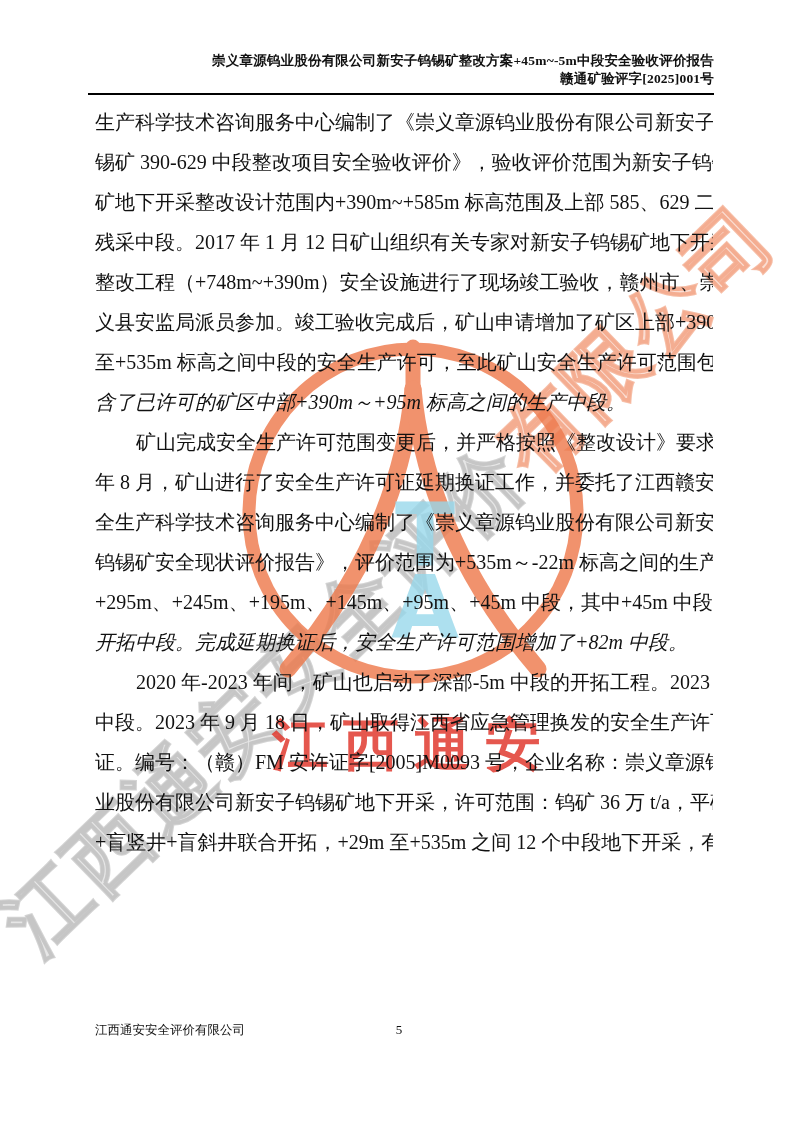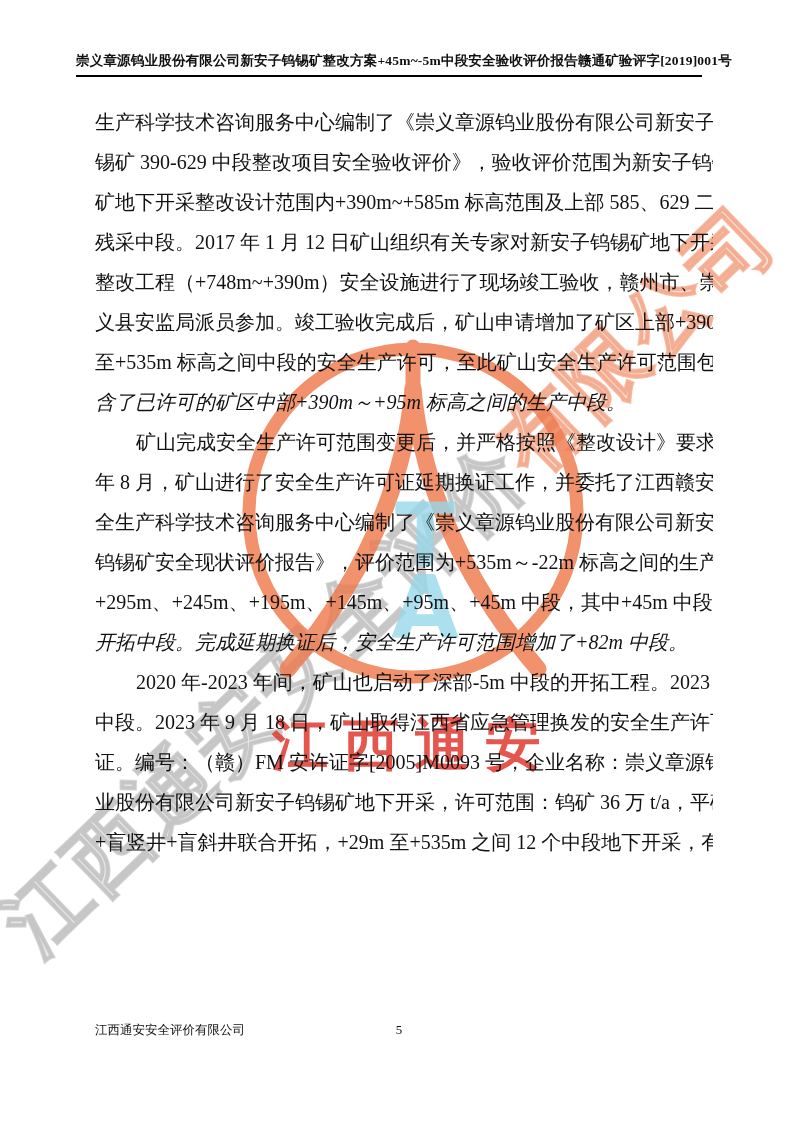--- a/index.html
+++ b/index.html
@@ -8,25 +8,26 @@
     position:relative;
     width:793px;height:1122px;
     background:#ffffff;
     margin:0 auto;
     overflow:hidden;
     font-family:"Liberation Serif","DejaVu Serif",serif;
     color:#111;
   }
   
   .header{
-    position:absolute;left:76px;top:52px;width:626px;
-    display:flex;justify-content:space-between;align-items:center;
+    position:absolute;left:88px;top:52px;width:626px;
+    display:flex;justify-content:space-between;align-items:flex-end;
     font-size:13.5px;font-weight:bold;letter-spacing:0.2px;
     padding-bottom:5px;border-bottom:2px solid #000;
     white-space:nowrap;
+    flex-direction:column;
   }
   
   .bodytext{
     position:absolute;left:95px;top:102px;width:618px;
     font-size:20px;line-height:40px;
     z-index:5;
   }
   .line{
     height:40px;overflow:hidden;
     text-align:justify;text-align-last:justify;
@@ -96,21 +97,21 @@
 
   <div class="monogram">
     <span>T</span>
     <span>A</span>
   </div>
 
   <div class="red-wm">江西通安</div>
 
   <div class="header">
     <span>崇义章源钨业股份有限公司新安子钨锡矿整改方案+45m~-5m中段安全验收评价报告</span>
-    <span>赣通矿验评字[2019]001号</span>
+    <span>赣通矿验评字[2025]001号</span>
   </div>
 
   <div class="bodytext">
     <div class="line">生产科学技术咨询服务中心编制了《崇义章源钨业股份有限公司新安子钨</div>
     <div class="line">锡矿 390-629 中段整改项目安全验收评价》，验收评价范围为新安子钨锡</div>
     <div class="line">矿地下开采整改设计范围内+390m~+585m 标高范围及上部 585、629 二个</div>
     <div class="line">残采中段。2017 年 1 月 12 日矿山组织有关专家对新安子钨锡矿地下开采</div>
     <div class="line">整改工程（+748m~+390m）安全设施进行了现场竣工验收，赣州市、崇</div>
     <div class="line">义县安监局派员参加。竣工验收完成后，矿山申请增加了矿区上部+390m</div>
     <div class="line">至+535m 标高之间中段的安全生产许可，至此矿山安全生产许可范围包</div>

